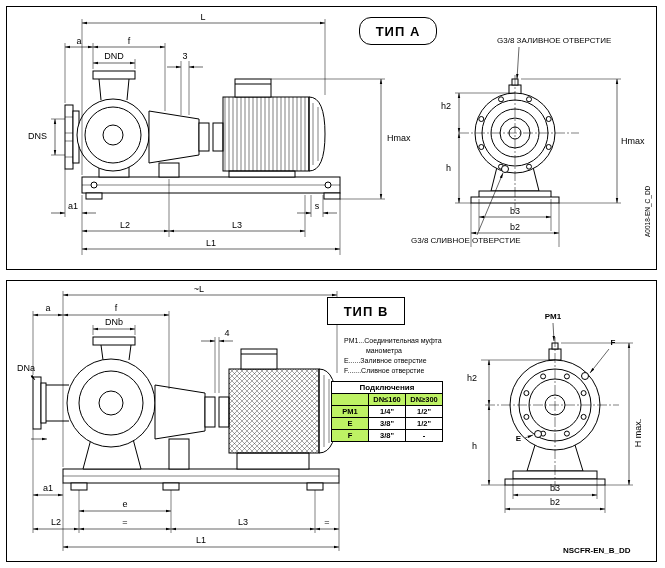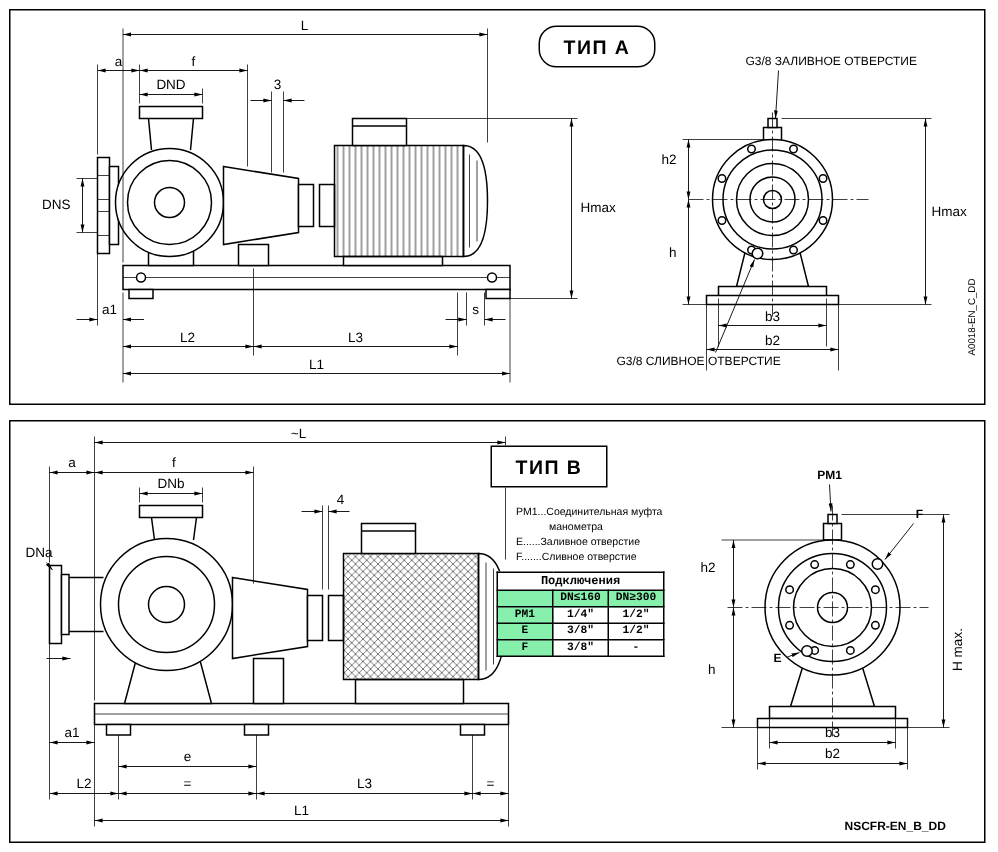--- a/index.html
+++ b/index.html
@@ -19,22 +19,22 @@
     font-weight:bold; font-size:13px; letter-spacing:1px;
     display:flex; align-items:center; justify-content:center;
   }
   #titleA { left:352px; top:10px; width:76px; height:26px;border-radius:12px; }
   #titleB { left:320px; top:16px; width:76px; height:26px; }
 
   table.conn {
     position:absolute; left:324px; top:100px; border-collapse:collapse;
     font-size:7.5px; font-weight:bold; background:#fff;
   }
-  table.conn td { border:1px solid #000; padding:1px 3px; text-align:center; min-width:30px;font-family:Liberation Mono, monospace; }
-  table.conn td.gray { background:#86efac; }
+  table.conn td { border:1px solid #000; padding:1px 3px; text-align:center; min-width:30px; }
+  table.conn td.gray { background:#bef264; }
   table.conn td.title { font-size:8px; }
 
   
   .ln  { fill:none; stroke:#000; stroke-width:1; }
   .fw  { fill:#fff; stroke:#000; stroke-width:1; }
   .ext { fill:none; stroke:#000; stroke-width:0.5; }
   .dim { fill:none; stroke:#000; stroke-width:0.6; }
   .cl  { fill:none; stroke:#000; stroke-width:0.5; stroke-dasharray:10 2 2 2; }
   text { font-family:"Liberation Sans", sans-serif; fill:#000; }
   .t9{font-size:9px}.t8{font-size:8px}.t7{font-size:7px}.t65{font-size:6.5px}

